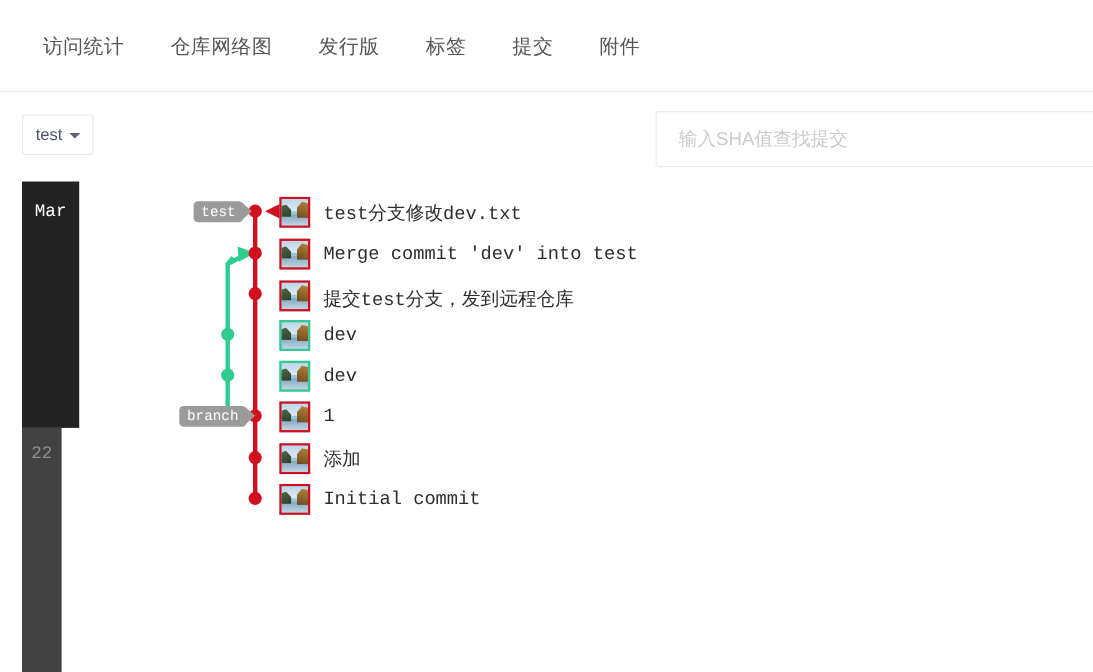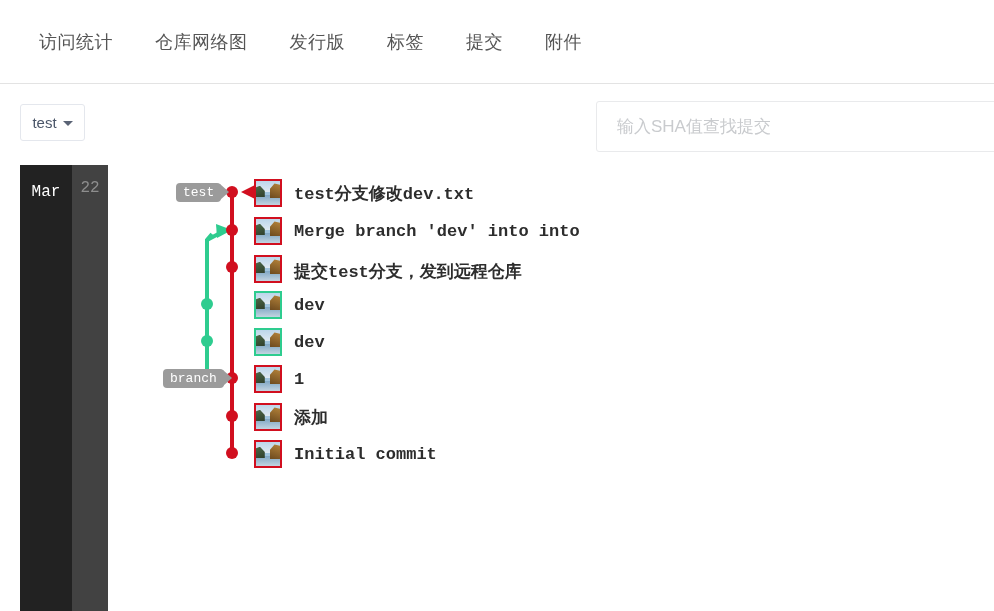--- a/index.html
+++ b/index.html
@@ -97,20 +97,21 @@
   .sha-search::placeholder { color: #c9cbce; }
 
   
   .date-rail {
     position: absolute;
     left: 20px;
     top: 165px;
     width: 88px;
     height: 446px;
     display: flex;
+    flex-direction: column;
   }
   .date-month {
     width: 52px;
     height: 100%;
     background: #222222;
     color: #ffffff;
     font-family: "Liberation Mono", monospace;
     font-size: 16px;
     display: flex;
     justify-content: center;
@@ -147,21 +148,20 @@
     top: 0;
     width: 994px;
     height: 611px;
   }
   .commit-row {
     position: absolute;
     left: 254px;
     height: 30px;
     display: flex;
     align-items: center;
-    font-weight: bold;
   }
   .avatar {
     width: 28px;
     height: 28px;
     box-sizing: border-box;
     border: 2px solid #d10f1f;
     flex: 0 0 auto;
     position: relative;
     overflow: hidden;
     background: #9fc4dd;
@@ -294,21 +294,21 @@
     <div class="commit-msg">test分支修改dev.txt</div>
   </div>
 
   <div class="commit-row" style="top:216px;">
     <div class="avatar">
       <div class="sky"></div>
         <div class="water"></div>
         <div class="cliff-left"></div>
         <div class="cliff-right"></div>
     </div>
-    <div class="commit-msg">Merge branch 'dev' into into</div>
+    <div class="commit-msg">Merge commit 'dev' into test</div>
   </div>
 
   <div class="commit-row" style="top:253px;align-items:flex-end;">
     <div class="avatar">
       <div class="sky"></div>
         <div class="water"></div>
         <div class="cliff-left"></div>
         <div class="cliff-right"></div>
     </div>
     <div class="commit-msg">提交test分支，发到远程仓库</div>

